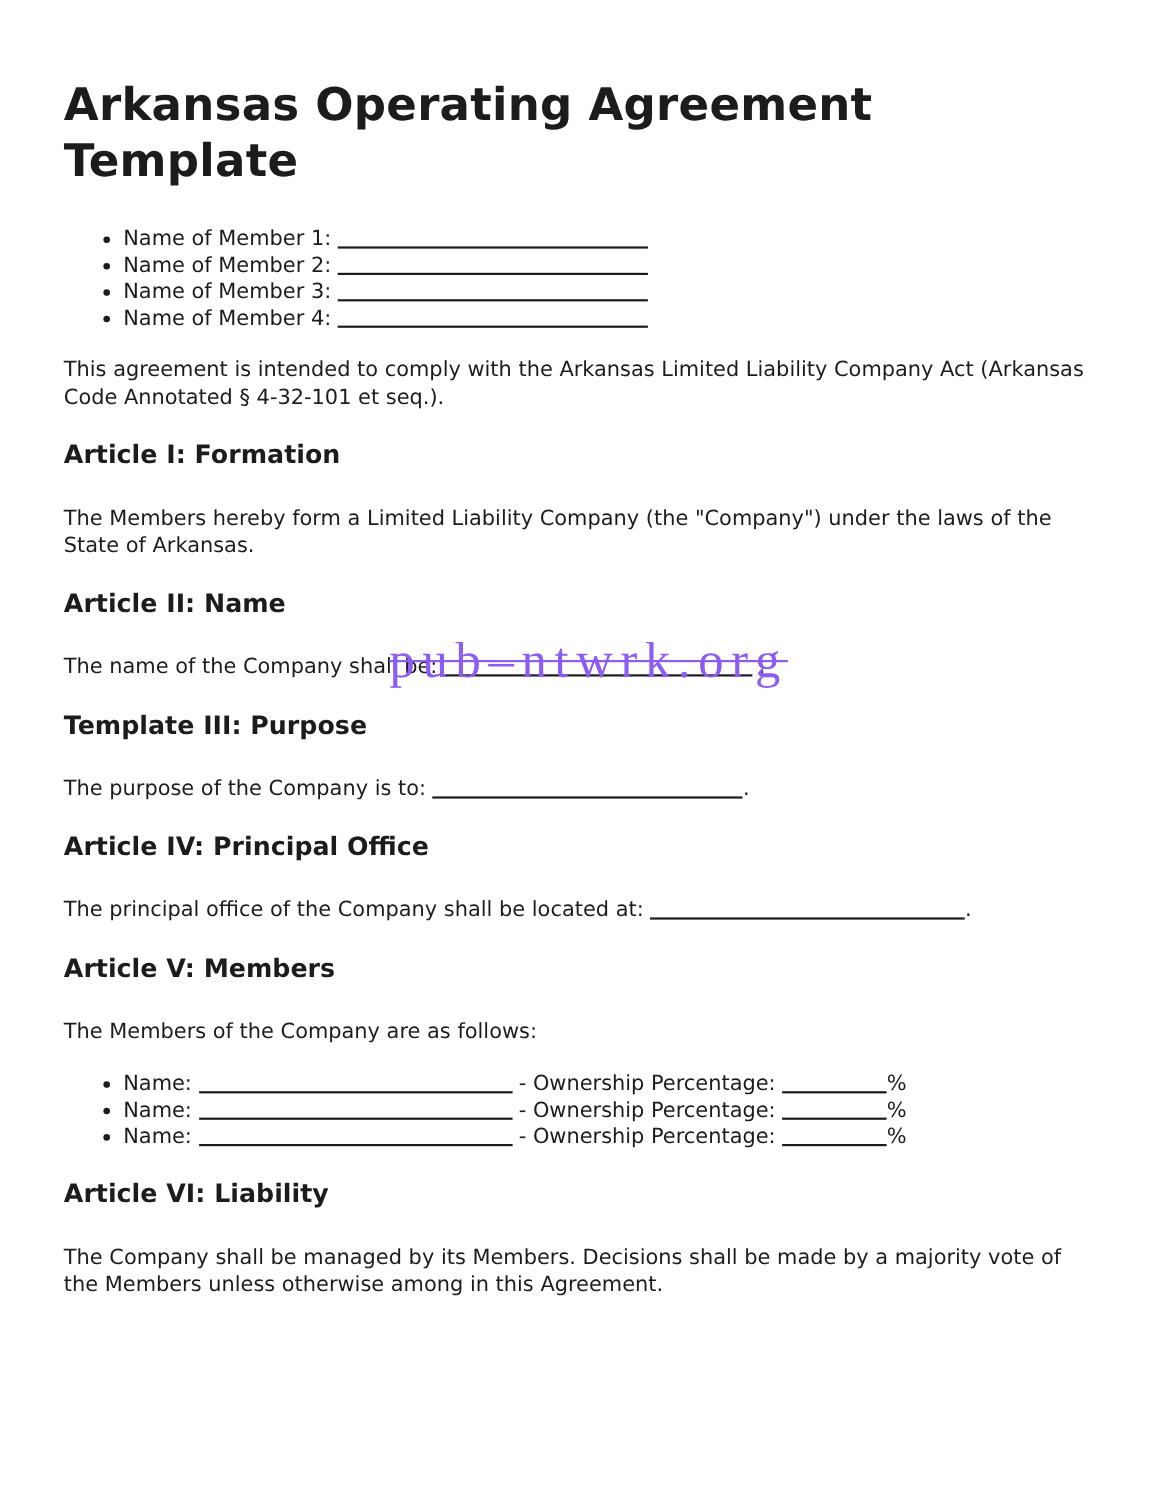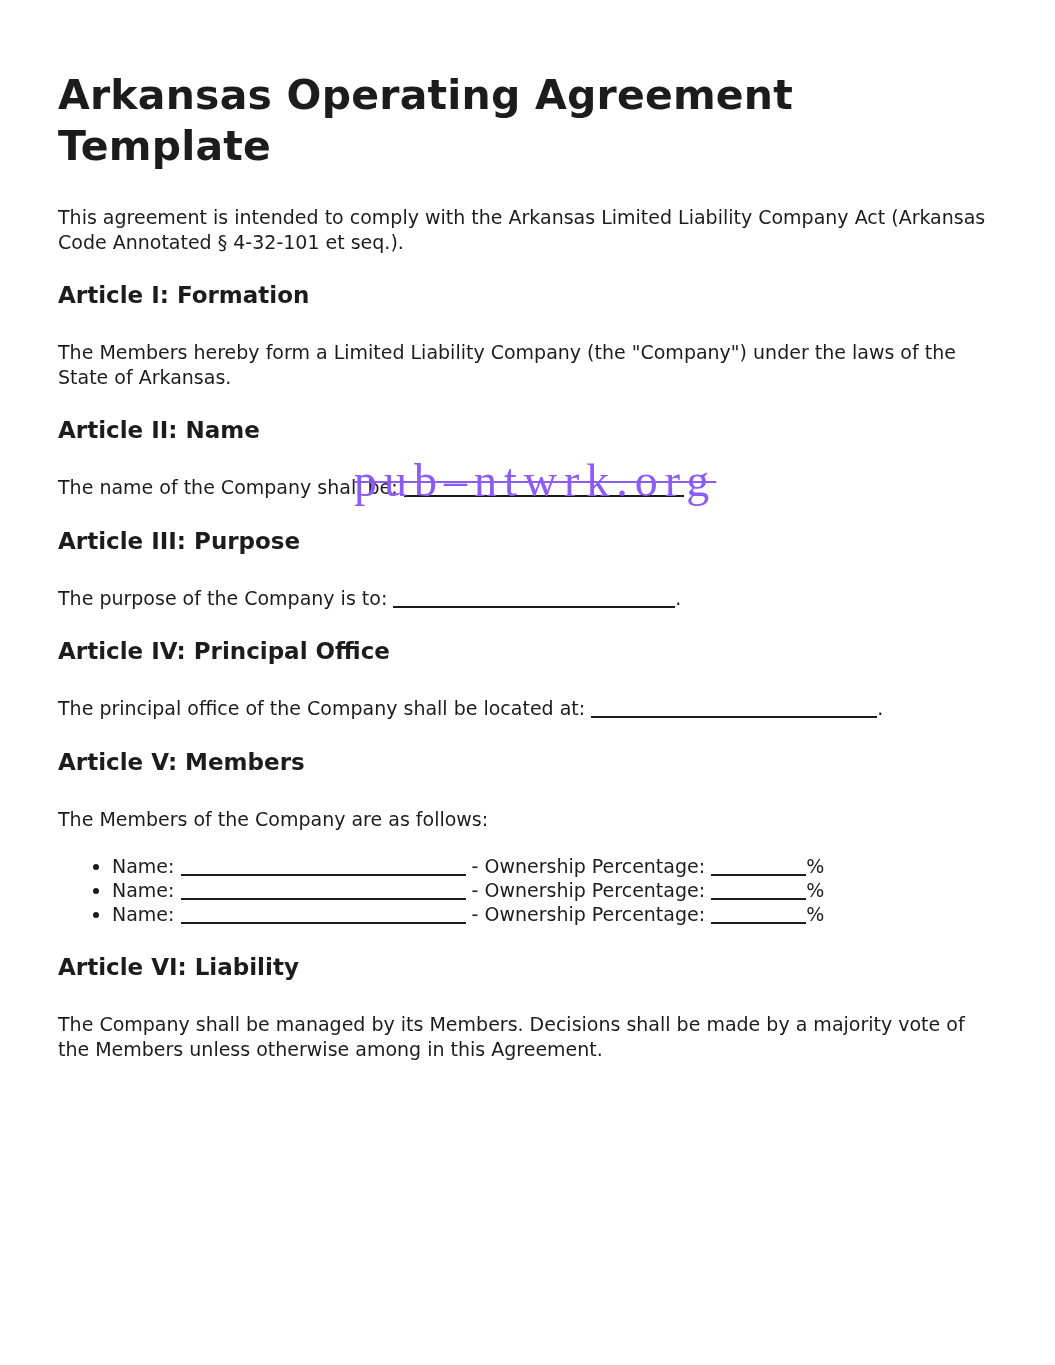--- a/index.html
+++ b/index.html
@@ -78,30 +78,36 @@
   }
 </style>
 </head>
 <body style="background: rgb(255, 255, 255); color: rgb(28, 28, 28);">
 
 <div class="page">
 
   <h1>Arkansas Operating Agreement Template</h1>
 
 
+  <ul>
+    <li><span>Name of Member 1:</span> <span class="blank w-member"></span></li>
+    <li><span>Name of Member 2:</span> <span class="blank w-member"></span></li>
+    <li><span>Name of Member 3:</span> <span class="blank w-member"></span></li>
+    <li><span>Name of Member 4:</span> <span class="blank w-member"></span></li>
+  </ul>
 
   <p>This agreement is intended to comply with the Arkansas Limited Liability Company Act (Arkansas Code Annotated § 4-32-101 et seq.).</p>
 
   <h2>Article I: Formation</h2>
   <p>The Members hereby form a Limited Liability Company (the "Company") under the laws of the State of Arkansas.</p>
 
   <h2>Article II: Name</h2>
   <p class="wm-host"><span>The name of the Company shall be:</span> <span class="blank w-company"></span> <span>.</span><span class="watermark">pub–ntwrk.org</span></p>
 
-  <h2>Article III: Purpose</h2>
+  <h2>Template III: Purpose</h2>
   <p><span>The purpose of the Company is to:</span> <span class="blank w-purpose"></span><span>.</span></p>
 
   <h2>Article IV: Principal Office</h2>
   <p><span>The principal office of the Company shall be located at:</span> <span class="blank w-office"></span><span>.</span></p>
 
   <h2>Article V: Members</h2>
   <p>The Members of the Company are as follows:</p>
 
   <ul>
     <li><span>Name:</span> <span class="blank w-name"></span> <span>-</span> <span>Ownership Percentage:</span> <span class="blank w-pct"></span><span>%</span></li>

